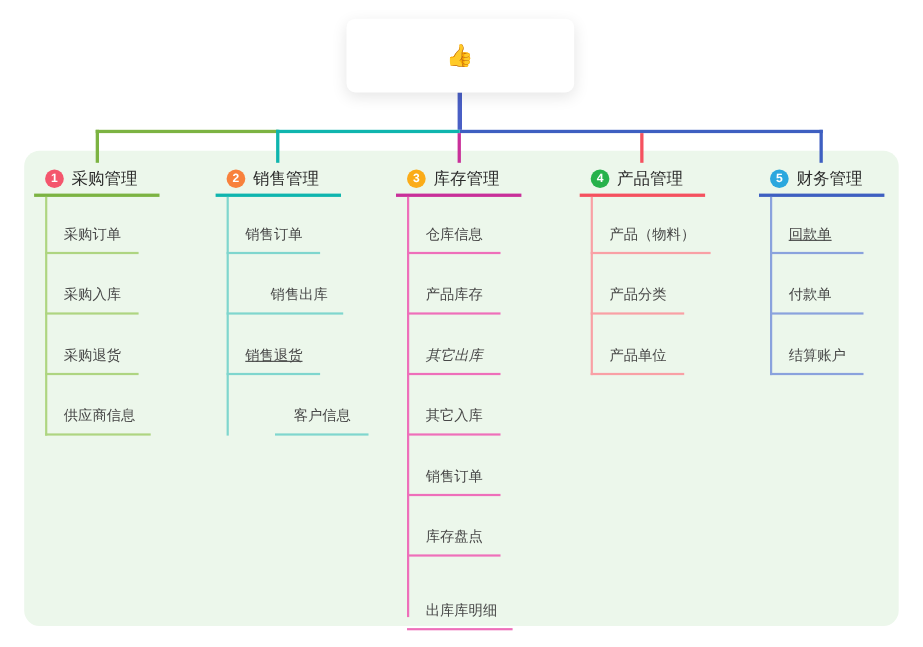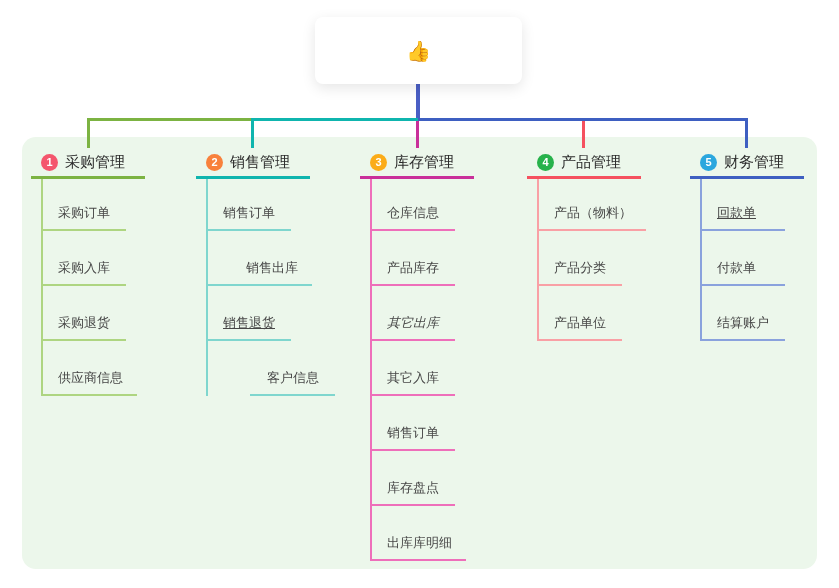--- a/index.html
+++ b/index.html
@@ -58,21 +58,21 @@
   .t4{height:217px;}
   .t7{height:382px;}
   .t3{height:162px;}
   .child{
     position:absolute;left:10px;white-space:nowrap;min-width:85px;
     box-sizing:border-box;padding:0 14px 7px 17px;
     border-bottom:2px solid #ccc;
     font-size:13px;line-height:19px;color:#474747;cursor:pointer;
   }
   .r0{top:203px}.r1{top:258px}.r2{top:313px}.r3{top:368px}
-  .r4{top:423px}.r5{top:478px}.r6{top:533px}
+  .r4{top:423px}.r5{top:478px}.r6{top:545px}
 </style>
 </head>
 <body>
 
 <div class="canvas">
 
   <div class="panel" style="background-color: rgb(236, 247, 235);"></div>
 
   <div class="line root-drop" style="background-color: rgb(74, 95, 197);"></div>
   <div class="line h-line h1" style="background-color: rgb(124, 179, 66);"></div>

